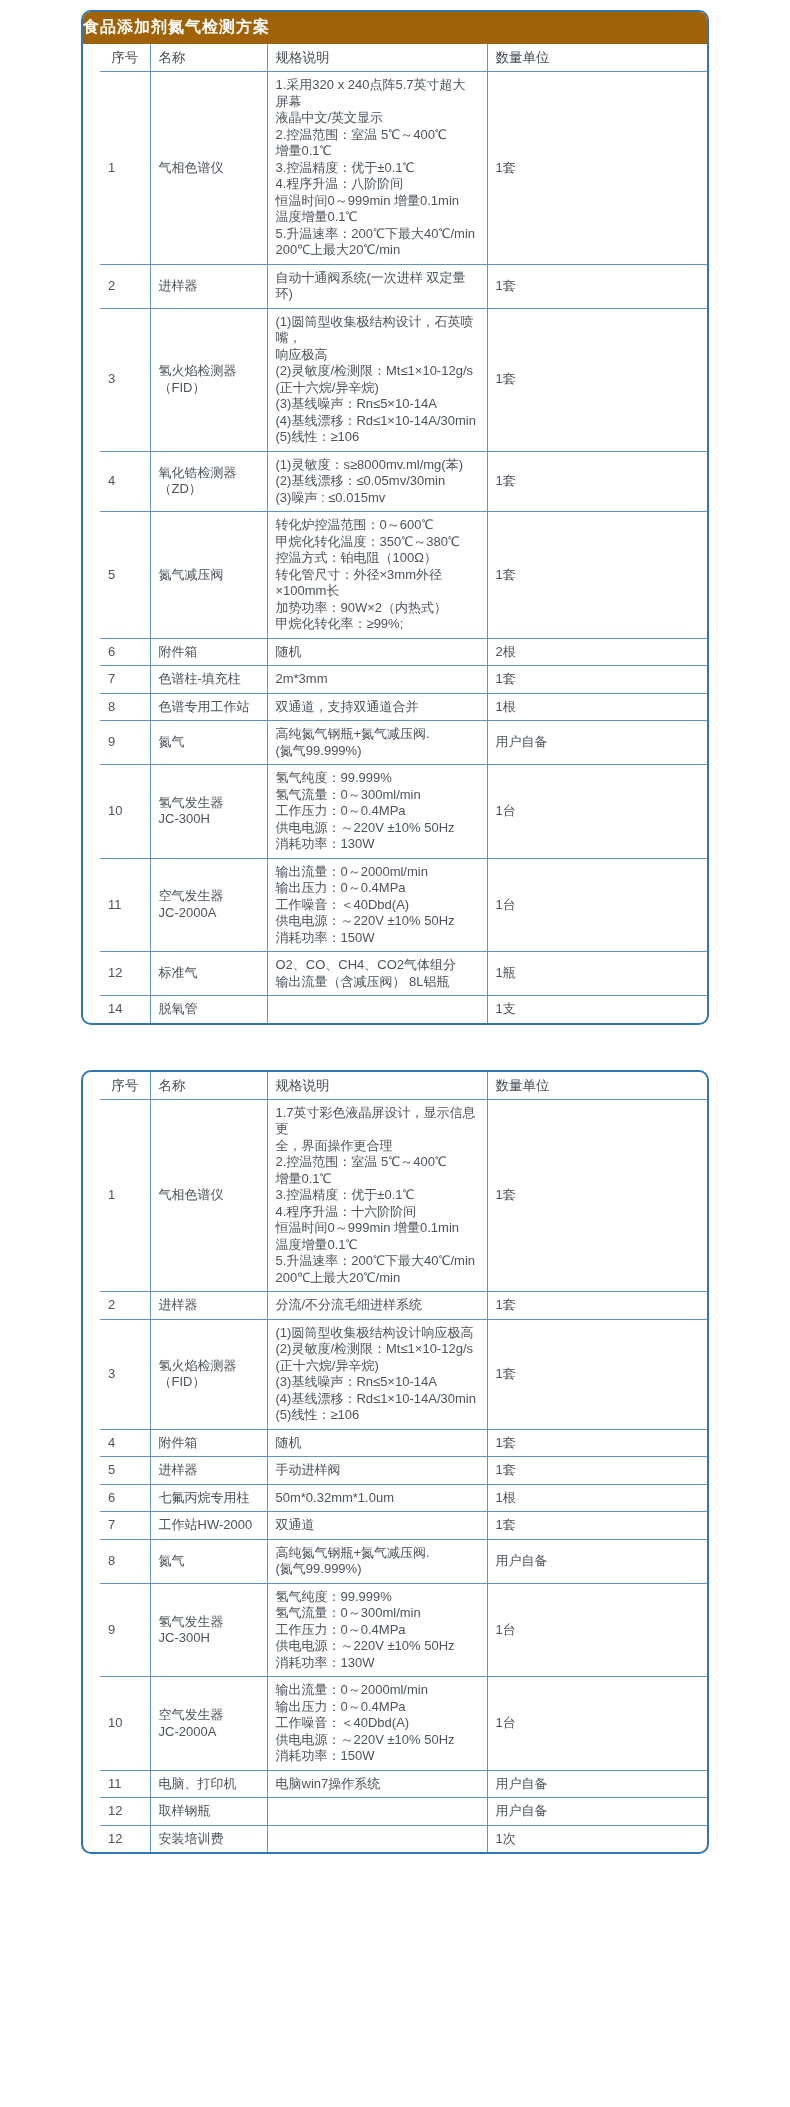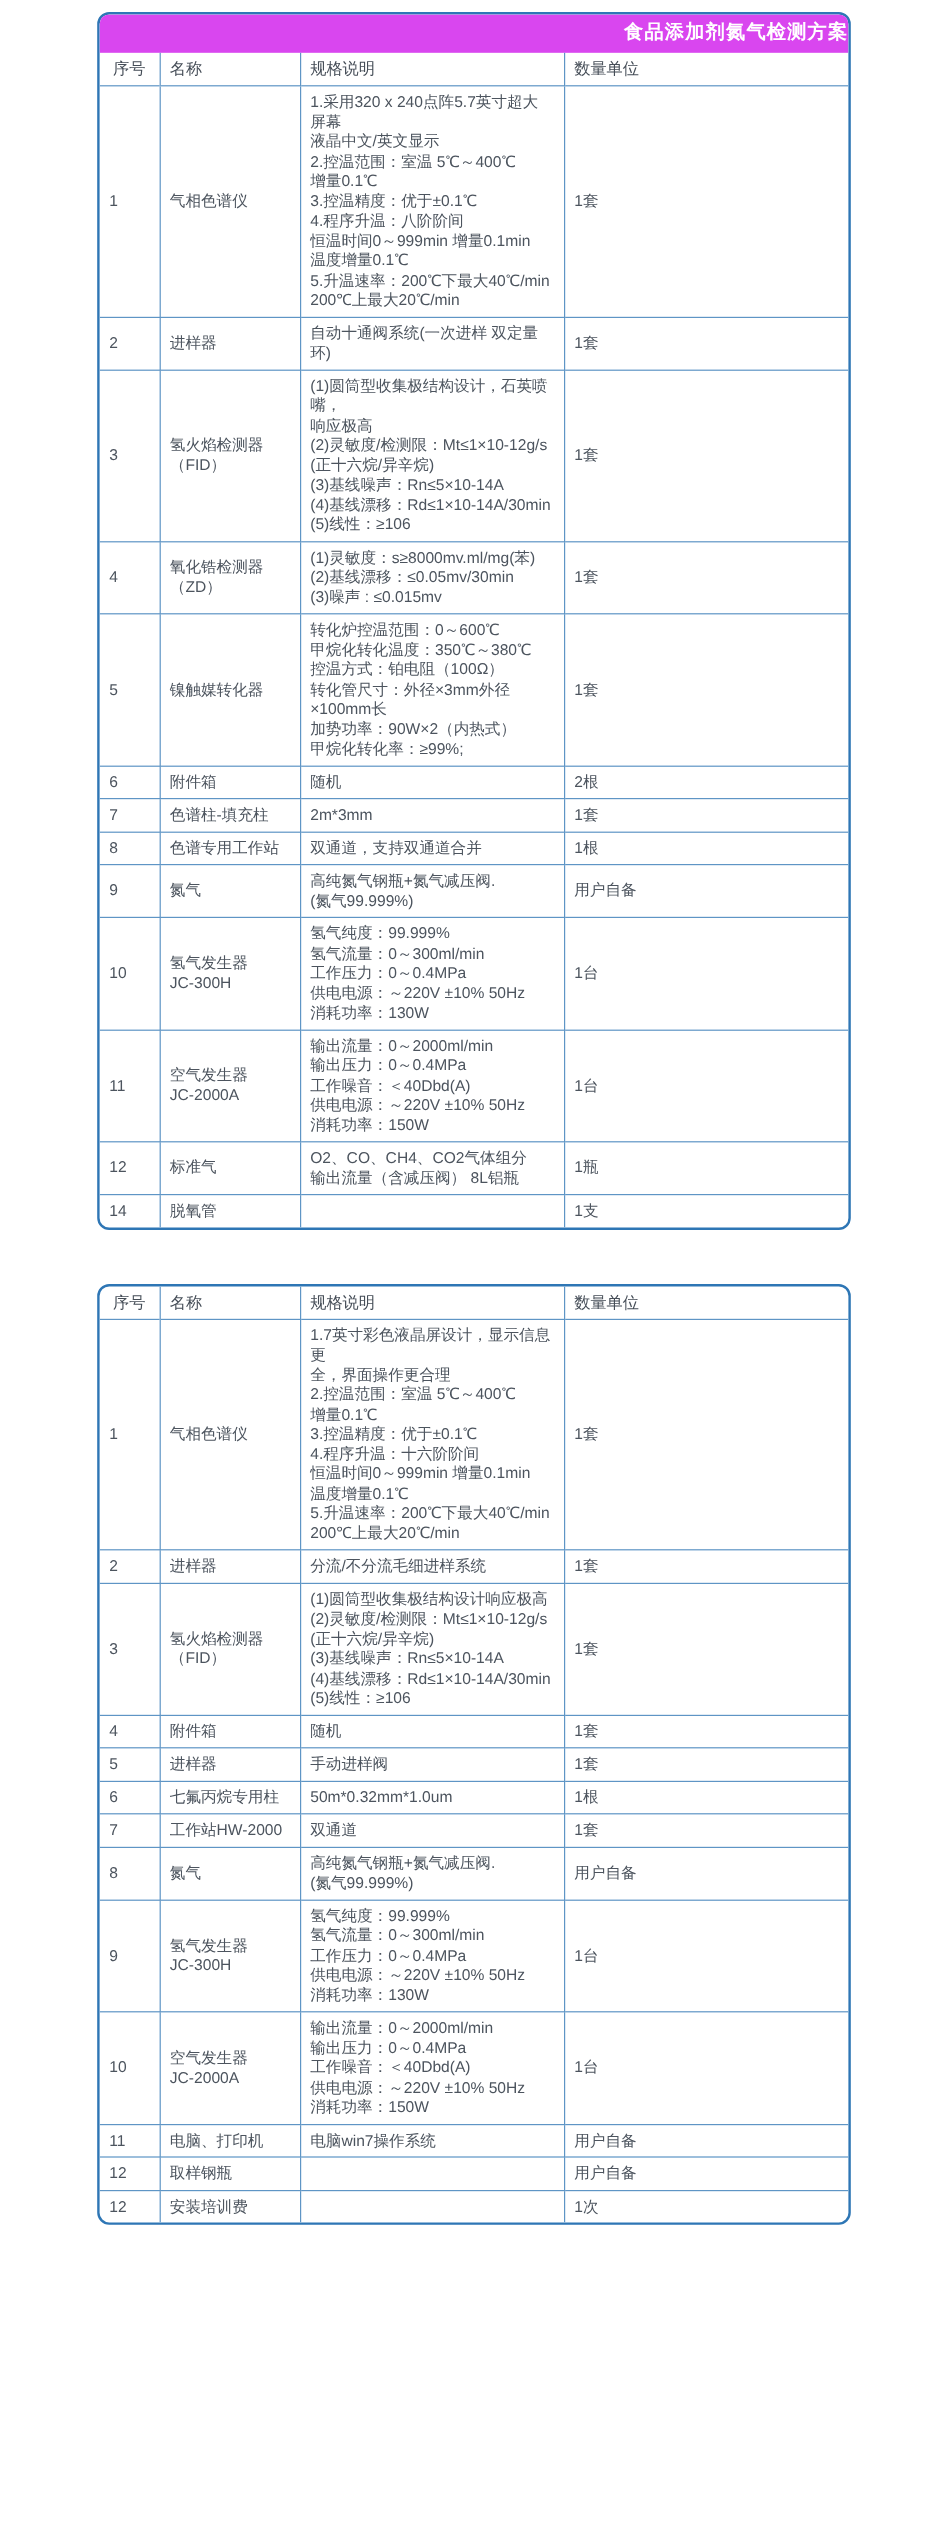--- a/index.html
+++ b/index.html
@@ -19,34 +19,35 @@
     width: 628px;
     margin: 0 auto;
     border: 2px solid #2e76b5;
     border-radius: 10px;
     overflow: hidden;
     background: #ffffff;
     box-sizing: border-box;
   }
   .scheme + .scheme { margin-top: 45px; }
   .scheme-title {
-    background: #d946ef;
+    background: #a16207;
     color: #ffffff;
     font-size: 16px;
     font-weight: bold;
-    text-align: right;
+    text-align: left;
     letter-spacing: 1px;
     padding: 5px 0 6px 0;
   }
   table.spec-table {
     width: 100%;
     border-collapse: collapse;
     table-layout: fixed;
     color: #4c545e;
     font-size: 13px;
+    margin-left: 17px;
   }
   table.spec-table th,
   table.spec-table td {
     border: 1px solid #5e95c5;
     padding: 5px 8px;
     vertical-align: middle;
     text-align: left;
     font-weight: normal;
     line-height: 1.27;
     overflow-wrap: break-word;
@@ -121,21 +122,21 @@
           <tr>
             <td class="serial-cell">4</td>
             <td class="name-cell">氧化锆检测器（ZD）</td>
             <td class="spec-cell">(1)灵敏度：s≥8000mv.ml/mg(苯)
 (2)基线漂移：≤0.05mv/30min
 (3)噪声 : ≤0.015mv</td>
             <td class="qty-cell">1套</td>
           </tr>
           <tr>
             <td class="serial-cell">5</td>
-            <td class="name-cell">镍触媒转化器</td>
+            <td class="name-cell">氮气减压阀</td>
             <td class="spec-cell">转化炉控温范围：0～600℃
 甲烷化转化温度：350℃～380℃
 控温方式：铂电阻（100Ω）
 转化管尺寸：外径×3mm外径×100mm长
 加势功率：90W×2（内热式）
 甲烷化转化率：≥99%;</td>
             <td class="qty-cell">1套</td>
           </tr>
           <tr>
             <td class="serial-cell">6</td>

